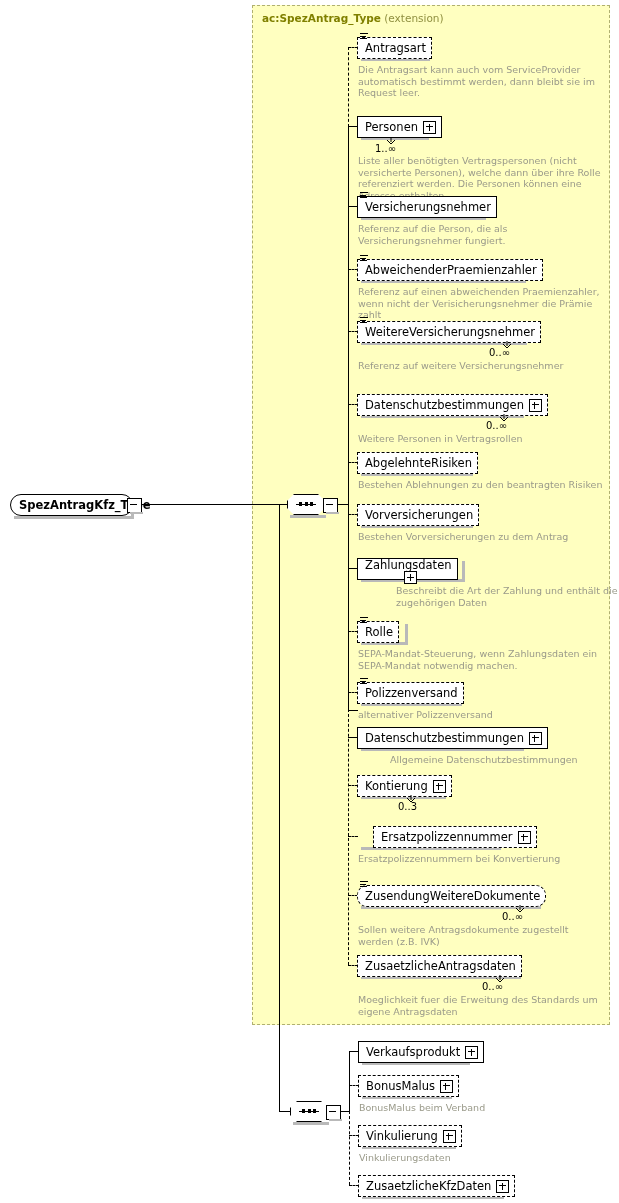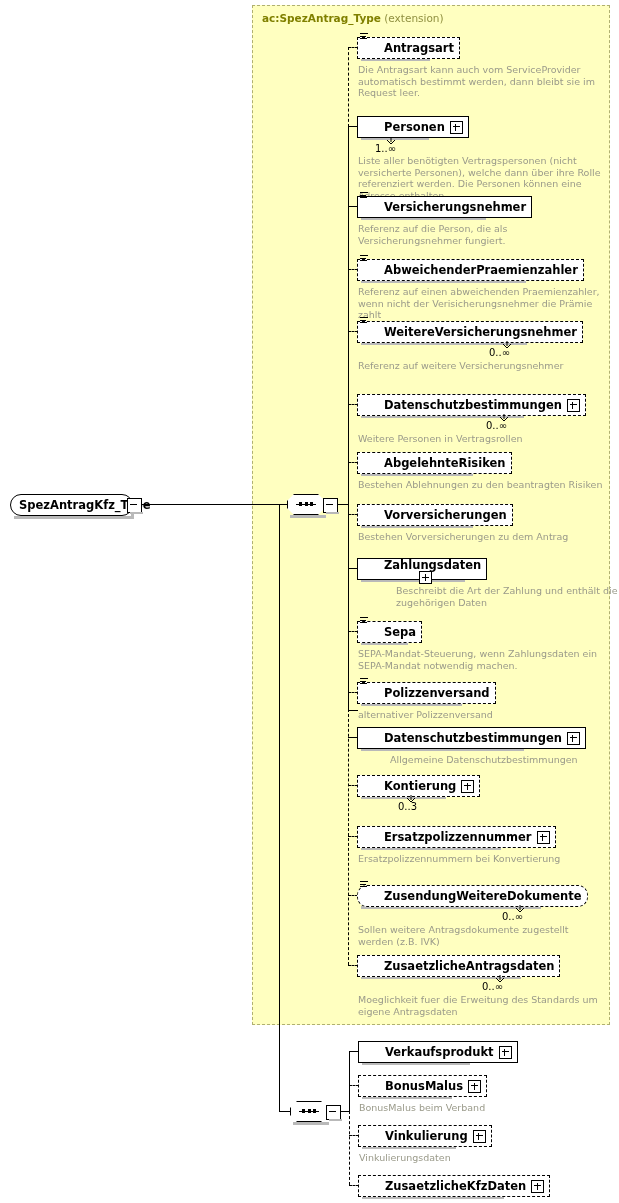--- a/index.html
+++ b/index.html
@@ -34,24 +34,23 @@
     background:#ffffff;
     display:flex;
     align-items:center;
     height:22px;
     padding:0 5px 0 7px;
     white-space:nowrap;
   }
   .node.req{border:1px solid #000;}
   .node.opt{border:1px dashed #000;}
   .node .lbl{
-    font-size:11.5px;font-weight:bold;color:#000;
+    font-size:11.5px;font-weight:normal;color:#000;
     line-height:12px;
     font-family:"DejaVu Sans","Liberation Sans",sans-serif;
-    margin-left:19px;
   }
   
   .shadow{
     position:absolute;background:#b9b9b9;
   }
 
   
   .attr-mark{
     position:absolute;
     left:2px;top:-5px;
@@ -304,21 +303,21 @@
 
   <div class="dl h" style="left:348px;top:631px;width:10px;"></div>
   <div class="shadow" style="left:361px;top:642px;width:47px;height:3px;"></div>
   <div class="shadow" style="left:405px;top:624px;width:3px;height:21px;"></div>
   <div class="node opt" style="left:357px;top:621px;">
     <span class="attr-mark">
         <i></i>
         <i></i>
         <i></i>
       </span>
-    <span class="lbl">Sepa</span>
+    <span class="lbl">Rolle</span>
   </div>
   <div class="doc" style="left:358px;top:648px;width:248px;">SEPA-Mandat-Steuerung, wenn Zahlungsdaten ein SEPA-Mandat notwendig machen.</div>
 
   <div class="dl h" style="left:348px;top:692px;width:10px;"></div>
   <div class="shadow" style="left:361px;top:703px;width:101px;height:3px;"></div>
   <div class="shadow" style="left:459px;top:685px;width:3px;height:21px;"></div>
   <div class="node opt" style="left:357px;top:682px;">
     <span class="attr-mark">
         <i></i>
         <i></i>
@@ -347,21 +346,21 @@
     <span class="plus"></span>
   </div>
   <svg class="tail" style="left:404px;top:795px;" width="14" height="9">
       <path d="M7 0 L7 5 M3 3 L7 7 L11 3" fill="none" stroke="#000" stroke-width="1"></path>
     </svg>
   <div class="card" style="left:398px;top:801px;">0..3</div>
 
   <div class="dl h" style="left:348px;top:836px;width:10px;"></div>
   <div class="shadow" style="left:361px;top:847px;width:140px;height:3px;"></div>
   <div class="shadow" style="left:498px;top:829px;width:3px;height:21px;"></div>
-  <div class="node opt" style="left:357px;top:826px;justify-content:center;">
+  <div class="node opt" style="left:373px;top:826px;justify-content:center;">
     <span class="lbl">Ersatzpolizzennummer</span>
     <span class="plus"></span>
   </div>
   <div class="doc" style="left:358px;top:853px;width:248px;">Ersatzpolizzennummern bei Konvertierung</div>
 
   <div class="dl h" style="left:348px;top:895px;width:10px;"></div>
   <div class="shadow" style="left:361px;top:906px;width:180px;height:3px;"></div>
   <div class="shadow" style="left:538px;top:888px;width:3px;height:21px;"></div>
   <div class="node opt" style="left:357px;top:885px;border-radius:10px;">
     <span class="attr-mark">

